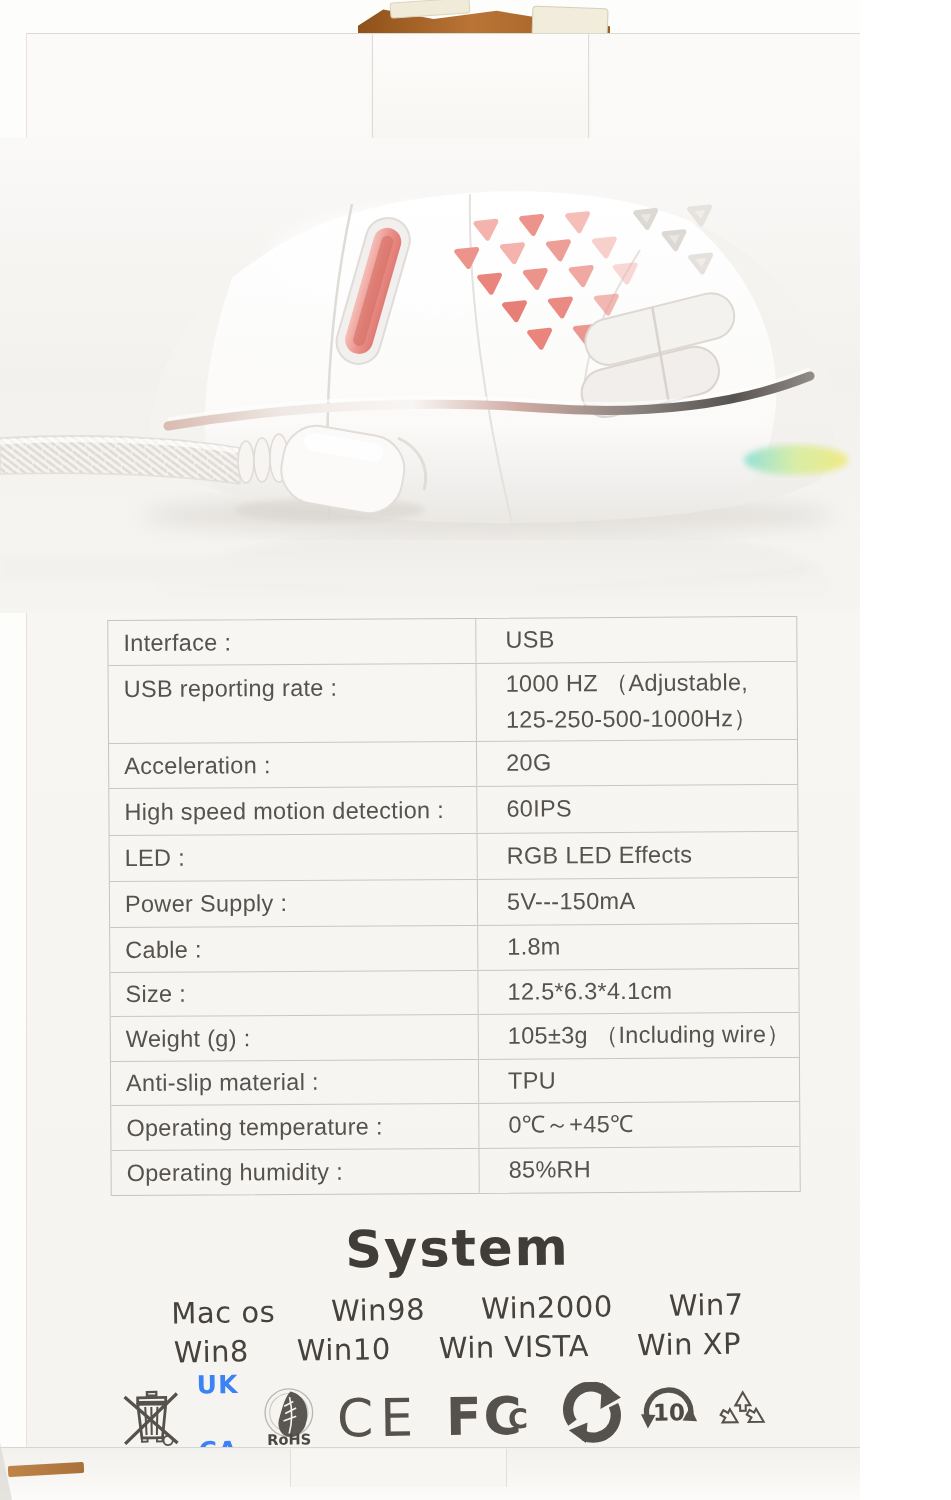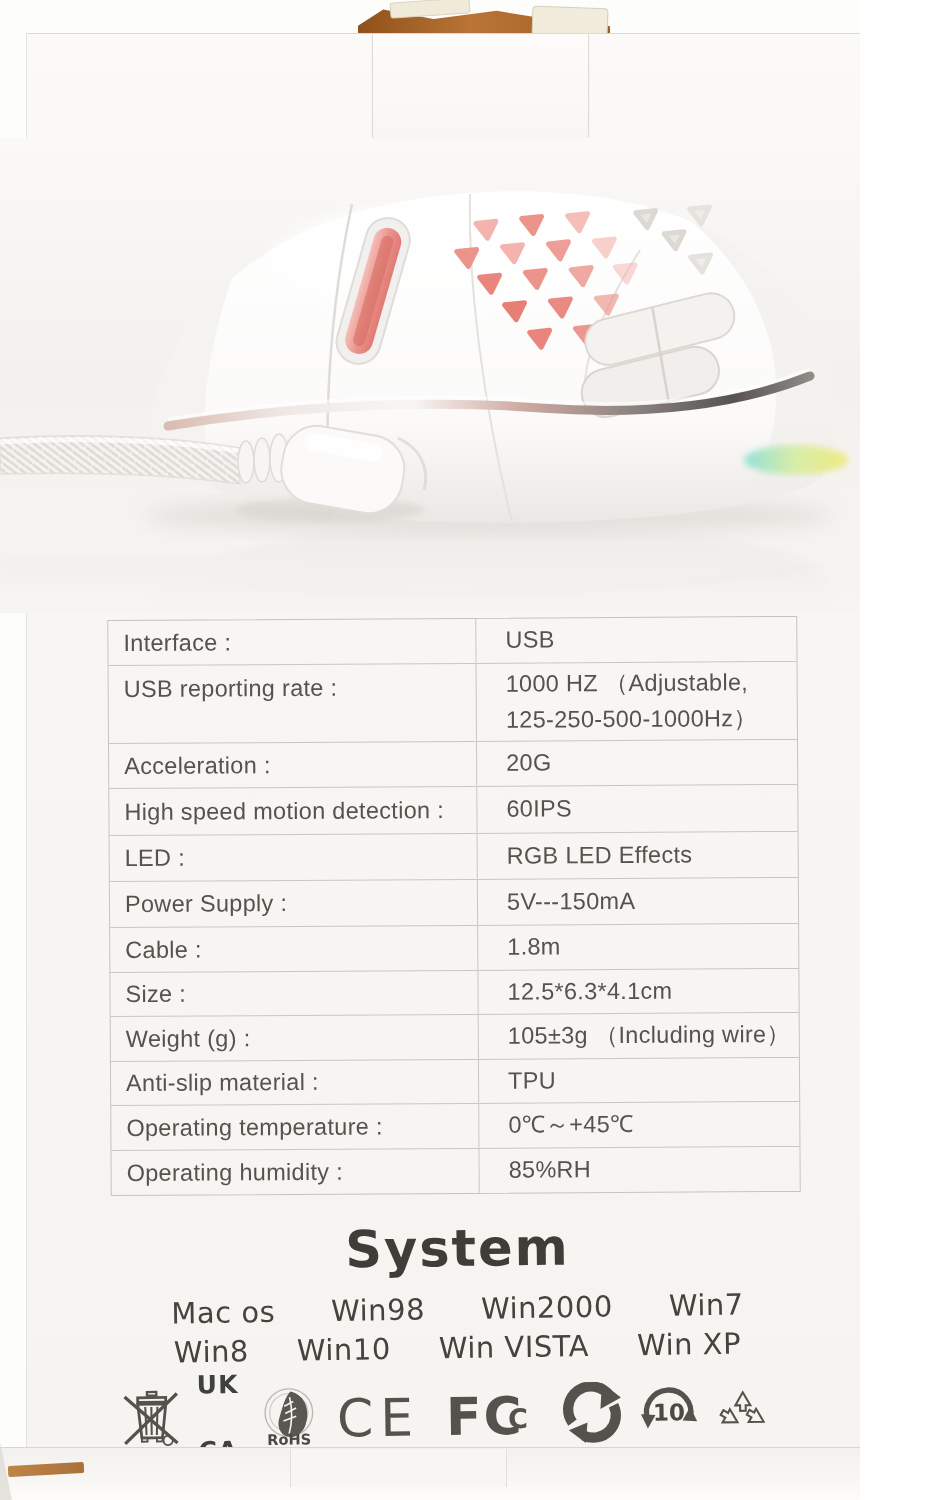--- a/index.html
+++ b/index.html
@@ -71,21 +71,21 @@
     letter-spacing:.5px;transform:rotate(-0.9deg);}
   .os-row1{top:1292px;gap:56px;}
   .os-row2{top:1331px;gap:48px;}
 
   
   .cert-row{position:absolute;left:0;top:1376px;width:893px;height:78px;
     display:flex;justify-content:center;align-items:center;gap:17px;
     transform:rotate(-0.8deg);color:#55514c;}
   .cert{display:flex;flex-direction:column;align-items:center;justify-content:center;}
   .ukca{font-family:"DejaVu Sans",sans-serif;font-weight:bold;font-size:25px;
-    line-height:22px;letter-spacing:1px;color:#404040;text-align:center;gap:44px;}
+    line-height:22px;letter-spacing:1px;color:#3b82f6;text-align:center;gap:44px;}
   .cetext,.fctext{font-family:"DejaVu Sans",sans-serif;}
 </style>
 </head>
 <body>
 
 <div class="canvas">
 
   <div class="gap-amber"></div>
   <div class="gap-amber-right"></div>
   <div class="tab-bit1"></div>

